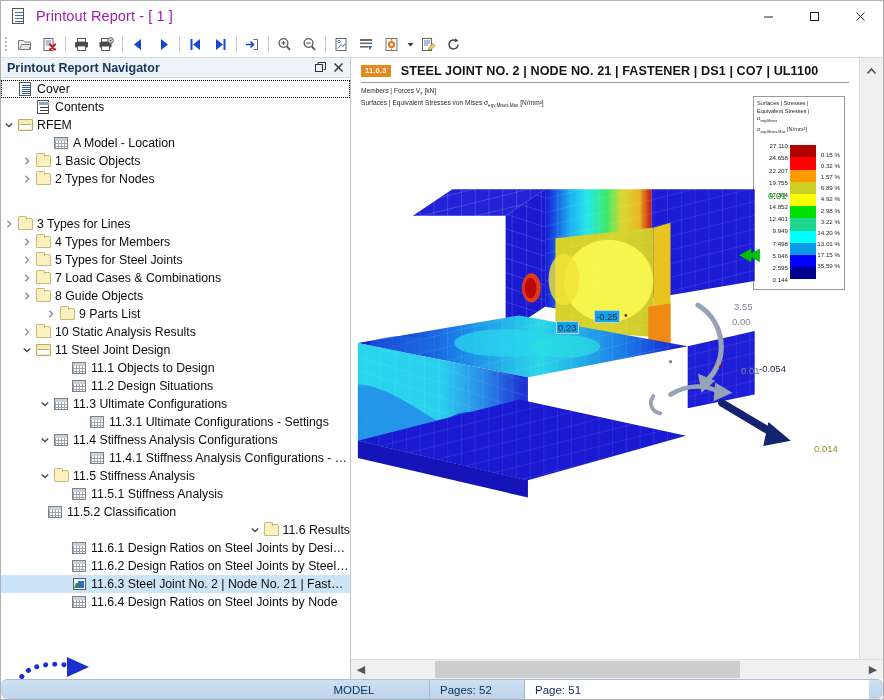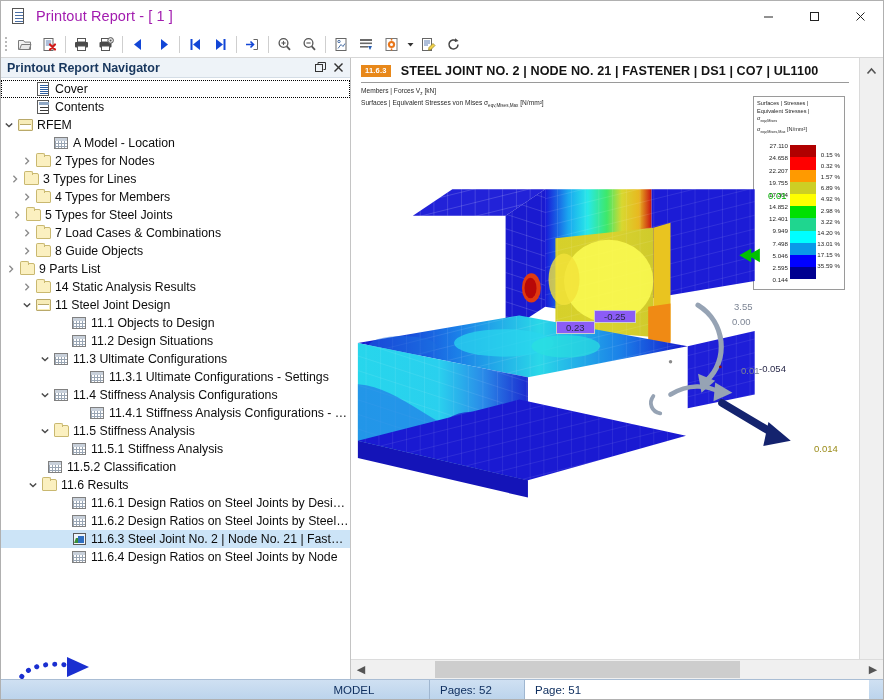--- a/index.html
+++ b/index.html
@@ -228,21 +228,21 @@
     position: absolute; right: 1px; font-size: 6.2px; color: #1f1f1f; transform: translateY(-50%);
     white-space: nowrap;
   }
 
   
   .viewport { position: absolute; left: 0; top: 120px; right: 0; bottom: 0; overflow: hidden; }
   .vp-label {
     position: absolute; font-size: 9.5px; color: #2a2a4a; white-space: nowrap;
   }
   .vp-label.boxed {
-    background: #8b5cf6; border: 1px solid #cccccc; padding: 0 9px;
+    background: #0ea5e9; border: 1px solid #cccccc; padding: 0 1px;
   }
   .vp-label.green { color: #00b000; }
   .vp-label.olive { color: #9a8b18; }
   .vp-label.gray { color: #7d8594; }
 
   
   .doc-right-rail {
     width: 24px; flex: 0 0 24px; background: #f0f0f0; border-left: 1px solid #dadada;
     display: flex; flex-direction: column; align-items: center; padding-top: 4px;
   }
@@ -260,21 +260,21 @@
   .hs-track { flex: 1 1 auto; height: 19px; background: #f0f0f0; position: relative; }
   .hs-thumb {
     position: absolute; left: 13%; width: 62%; top: 1px; bottom: 1px; background: #cdcdcd;
   }
 
   
   .statusbar {
     height: 20px; flex: 0 0 20px;
     background: linear-gradient(#cfe0f2, #bcd4ec);
     border-top: 1px solid #a9bdd4;
-    display: flex; align-items: center; font-size: 11.5px; color: #103060;
+    display: flex; align-items: center; font-size: 11.5px; color: #103060; border-radius: 6px;
   }
   .sb-spacer { flex: 1 1 auto; }
   .sb-cell {
     padding: 0 10px; height: 19px; display: flex; align-items: center;
     border-left: 1px solid #9fb6d0;
   }
   .sb-cell.model { border-left: none; min-width: 150px; justify-content: center;}
   .sb-cell.pages { min-width: 95px; }
   .sb-cell.page { min-width: 95px; }
   .sb-grip { width: 14px; height: 19px; }
@@ -463,21 +463,21 @@
                 <line x1="9.5" y1="1.5" x2="1.5" y2="9.5" stroke="#333" stroke-width="1.4"></line>
               </svg>
           </div>
         </div>
       </div>
       <div class="tree" id="tree">
         <svg class="annot" viewBox="0 0 120 72">
           <path d="M62 12 C 30 6, 6 16, 8 34 C 10 52, 40 62, 66 60 C 84 58, 92 52, 90 46" fill="none" stroke="#1a2fd0" stroke-width="5" stroke-linecap="round" stroke-dasharray="0.1 9"></path>
           <polygon points="56,3 78,13 56,23" fill="#1a2fd0"></polygon>
         </svg>
-      <div class="trow focusbox" style="padding-left: 18px;">
+      <div class="trow focusbox" style="">
             <div class="twist"></div>
             <div class="ticon">
               <div class="ic-page"></div>
             </div>
             <div class="tlabel">Cover</div>
           </div>
           <div class="trow" style="padding-left: 18px;">
             <div class="twist"></div>
             <div class="ticon">
               <div class="ic-contents"></div>
@@ -504,23 +504,34 @@
           </div>
           <div class="trow" style="padding-left: 18px;">
             <div class="twist">
               <svg width="10" height="10" viewBox="0 0 10 10">
                 <polyline points="3.4,1.8 6.6,5 3.4,8.2" fill="none" stroke="#8a8a8a" stroke-width="1.3"></polyline>
               </svg>
             </div>
             <div class="ticon">
               <div class="ic-folder"></div>
             </div>
+            <div class="tlabel">1 Basic Objects</div>
+          </div>
+          <div class="trow" style="padding-left: 18px;">
+            <div class="twist">
+              <svg width="10" height="10" viewBox="0 0 10 10">
+                <polyline points="3.4,1.8 6.6,5 3.4,8.2" fill="none" stroke="#8a8a8a" stroke-width="1.3"></polyline>
+              </svg>
+            </div>
+            <div class="ticon">
+              <div class="ic-folder"></div>
+            </div>
             <div class="tlabel">2 Types for Nodes</div>
           </div>
-          <div class="trow" style="padding-left: 6px;">
+          <div class="trow" style="padding-left: 0; margin-top: 27px;">
             <div class="twist">
               <svg width="10" height="10" viewBox="0 0 10 10">
                 <polyline points="3.4,1.8 6.6,5 3.4,8.2" fill="none" stroke="#8a8a8a" stroke-width="1.3"></polyline>
               </svg>
             </div>
             <div class="ticon">
               <div class="ic-folder"></div>
             </div>
             <div class="tlabel">3 Types for Lines</div>
           </div>
@@ -528,21 +539,21 @@
             <div class="twist">
               <svg width="10" height="10" viewBox="0 0 10 10">
                 <polyline points="3.4,1.8 6.6,5 3.4,8.2" fill="none" stroke="#8a8a8a" stroke-width="1.3"></polyline>
               </svg>
             </div>
             <div class="ticon">
               <div class="ic-folder"></div>
             </div>
             <div class="tlabel">4 Types for Members</div>
           </div>
-          <div class="trow" style="padding-left: 8px;">
+          <div class="trow" style="padding-left: 18px;">
             <div class="twist">
               <svg width="10" height="10" viewBox="0 0 10 10">
                 <polyline points="3.4,1.8 6.6,5 3.4,8.2" fill="none" stroke="#8a8a8a" stroke-width="1.3"></polyline>
               </svg>
             </div>
             <div class="ticon">
               <div class="ic-folder"></div>
             </div>
             <div class="tlabel">5 Types for Steel Joints</div>
           </div>
@@ -561,41 +572,41 @@
             <div class="twist">
               <svg width="10" height="10" viewBox="0 0 10 10">
                 <polyline points="3.4,1.8 6.6,5 3.4,8.2" fill="none" stroke="#8a8a8a" stroke-width="1.3"></polyline>
               </svg>
             </div>
             <div class="ticon">
               <div class="ic-folder"></div>
             </div>
             <div class="tlabel">8 Guide Objects</div>
           </div>
-          <div class="trow" style="padding-left: 2px;">
+          <div class="trow" style="padding-left: 2px; margin-left: 40px;">
             <div class="twist">
               <svg width="10" height="10" viewBox="0 0 10 10">
                 <polyline points="3.4,1.8 6.6,5 3.4,8.2" fill="none" stroke="#8a8a8a" stroke-width="1.3"></polyline>
               </svg>
             </div>
             <div class="ticon">
               <div class="ic-folder"></div>
             </div>
             <div class="tlabel">9 Parts List</div>
           </div>
           <div class="trow" style="padding-left: 18px;">
             <div class="twist">
               <svg width="10" height="10" viewBox="0 0 10 10">
                 <polyline points="3.4,1.8 6.6,5 3.4,8.2" fill="none" stroke="#8a8a8a" stroke-width="1.3"></polyline>
               </svg>
             </div>
             <div class="ticon">
               <div class="ic-folder"></div>
             </div>
-            <div class="tlabel">14 Static Analysis Results</div>
+            <div class="tlabel">10 Static Analysis Results</div>
           </div>
           <div class="trow" style="padding-left: 18px;">
             <div class="twist">
               <svg width="10" height="10" viewBox="0 0 10 10">
                 <polyline points="1.8,3.4 5,6.6 8.2,3.4" fill="none" stroke="#4a4a4a" stroke-width="1.4"></polyline>
               </svg>
             </div>
             <div class="ticon">
               <div class="ic-folder-open"></div>
             </div>
@@ -669,21 +680,21 @@
             </div>
             <div class="tlabel">11.5.1 Stiffness Analysis</div>
           </div>
           <div class="trow" style="padding-left: 30px;">
             <div class="twist"></div>
             <div class="ticon">
               <div class="ic-grid"></div>
             </div>
             <div class="tlabel">11.5.2 Classification</div>
           </div>
-          <div class="trow" style="padding-left: 24px;">
+          <div class="trow" style="padding-left: 44px; justify-content: flex-end;">
             <div class="twist">
               <svg width="10" height="10" viewBox="0 0 10 10">
                 <polyline points="1.8,3.4 5,6.6 8.2,3.4" fill="none" stroke="#4a4a4a" stroke-width="1.4"></polyline>
               </svg>
             </div>
             <div class="ticon">
               <div class="ic-folder"></div>
             </div>
             <div class="tlabel">11.6 Results</div>
           </div>

